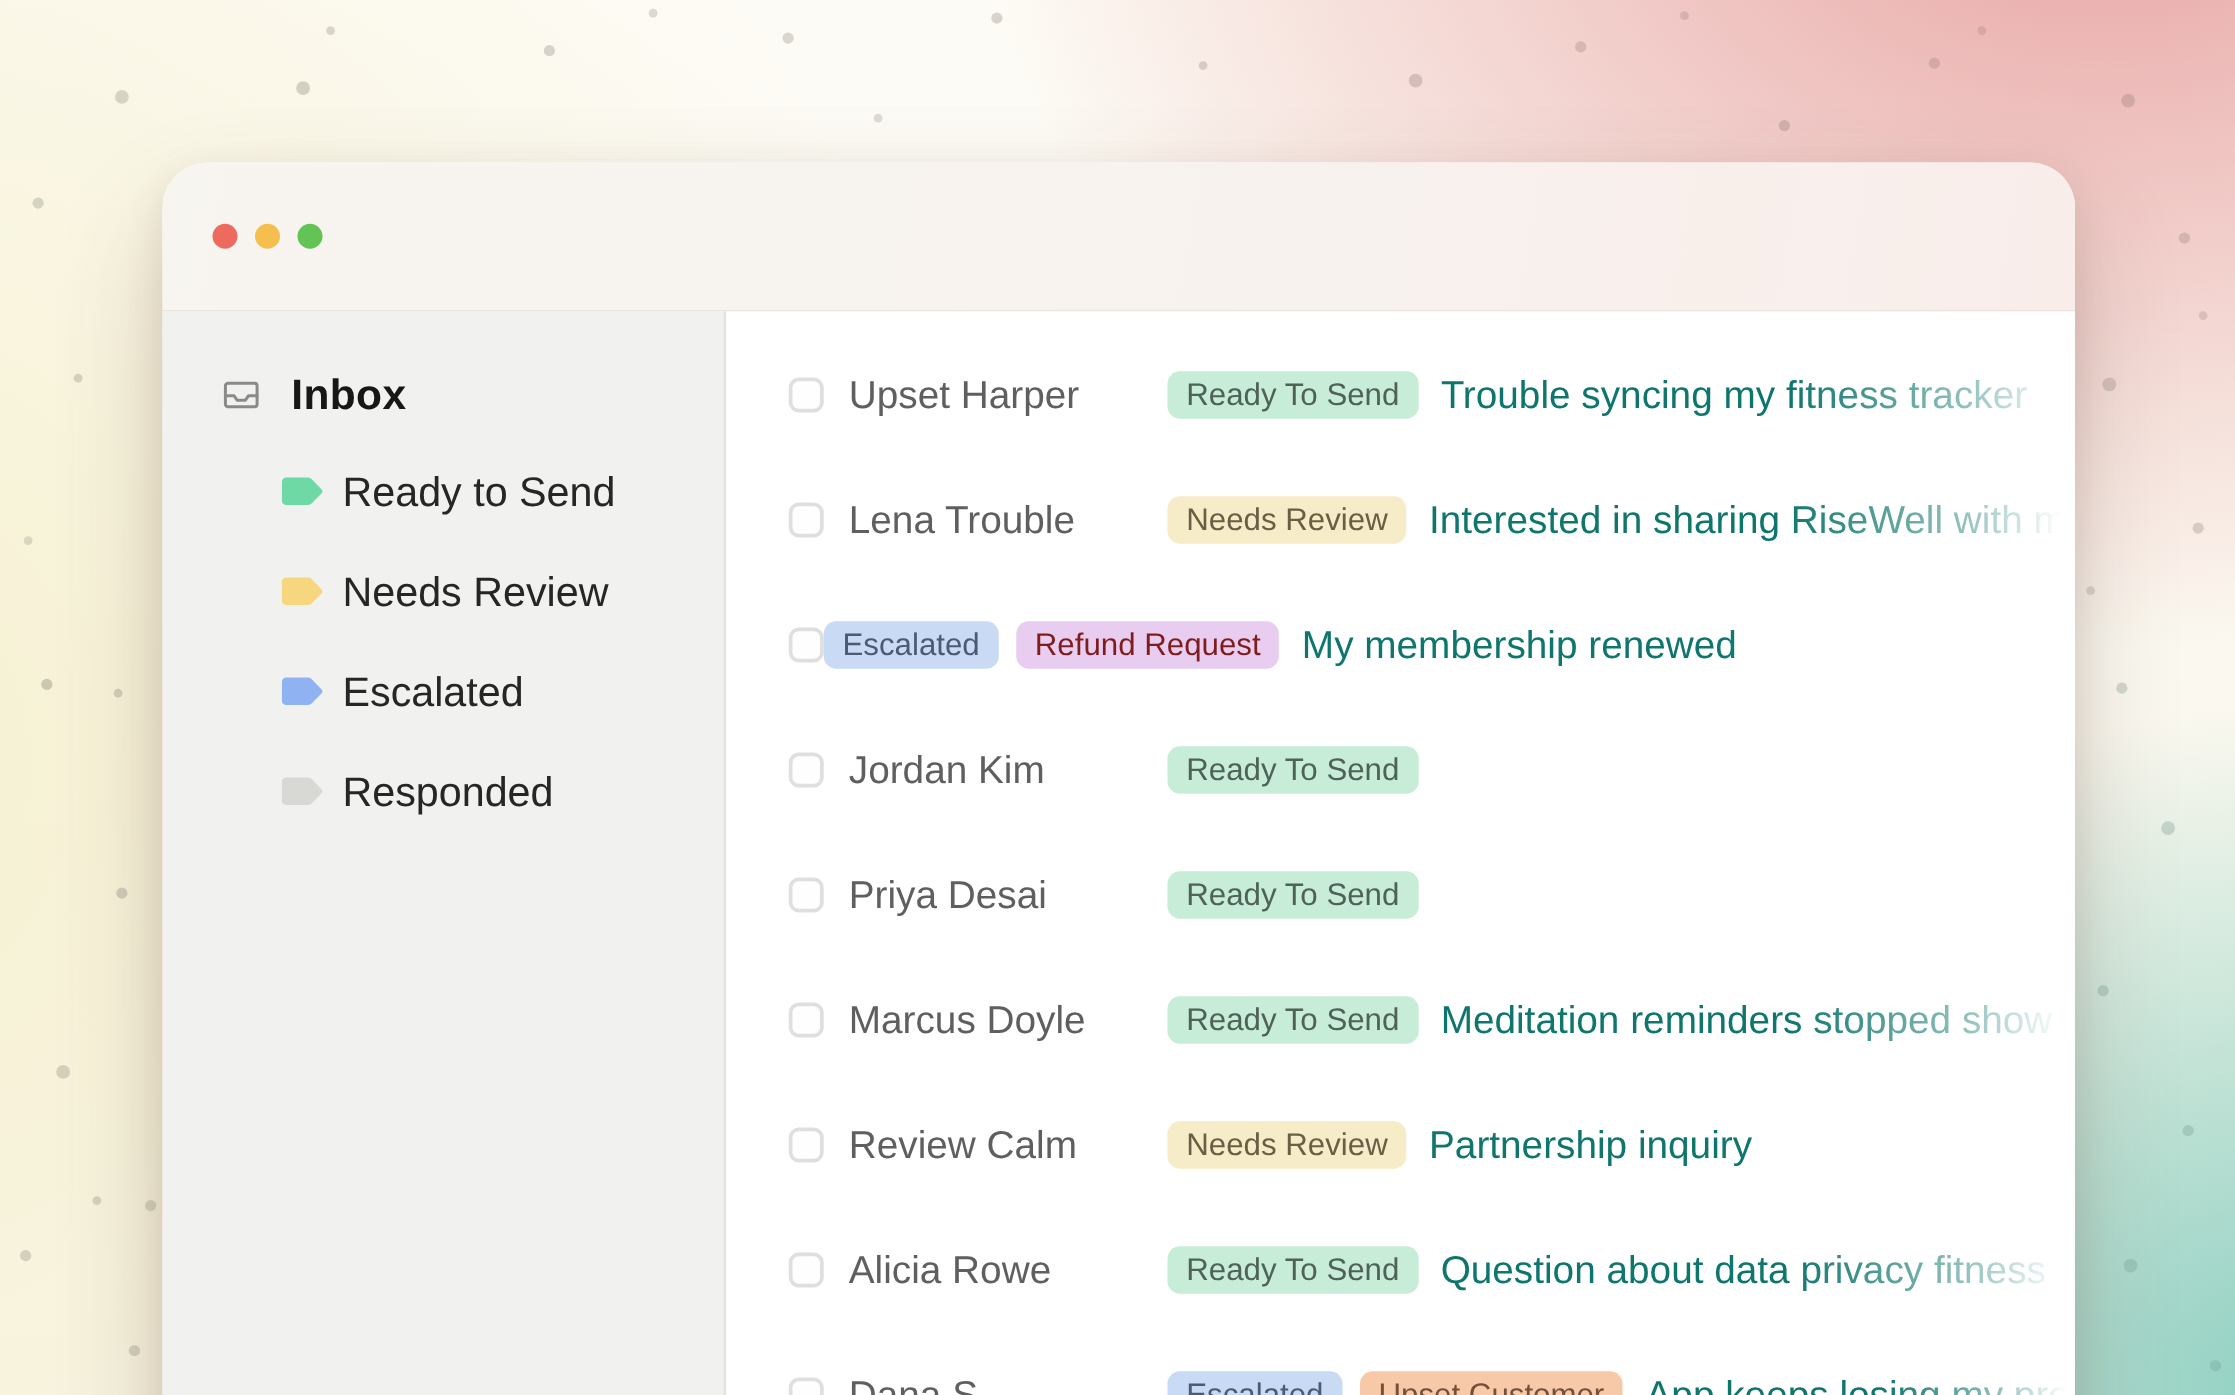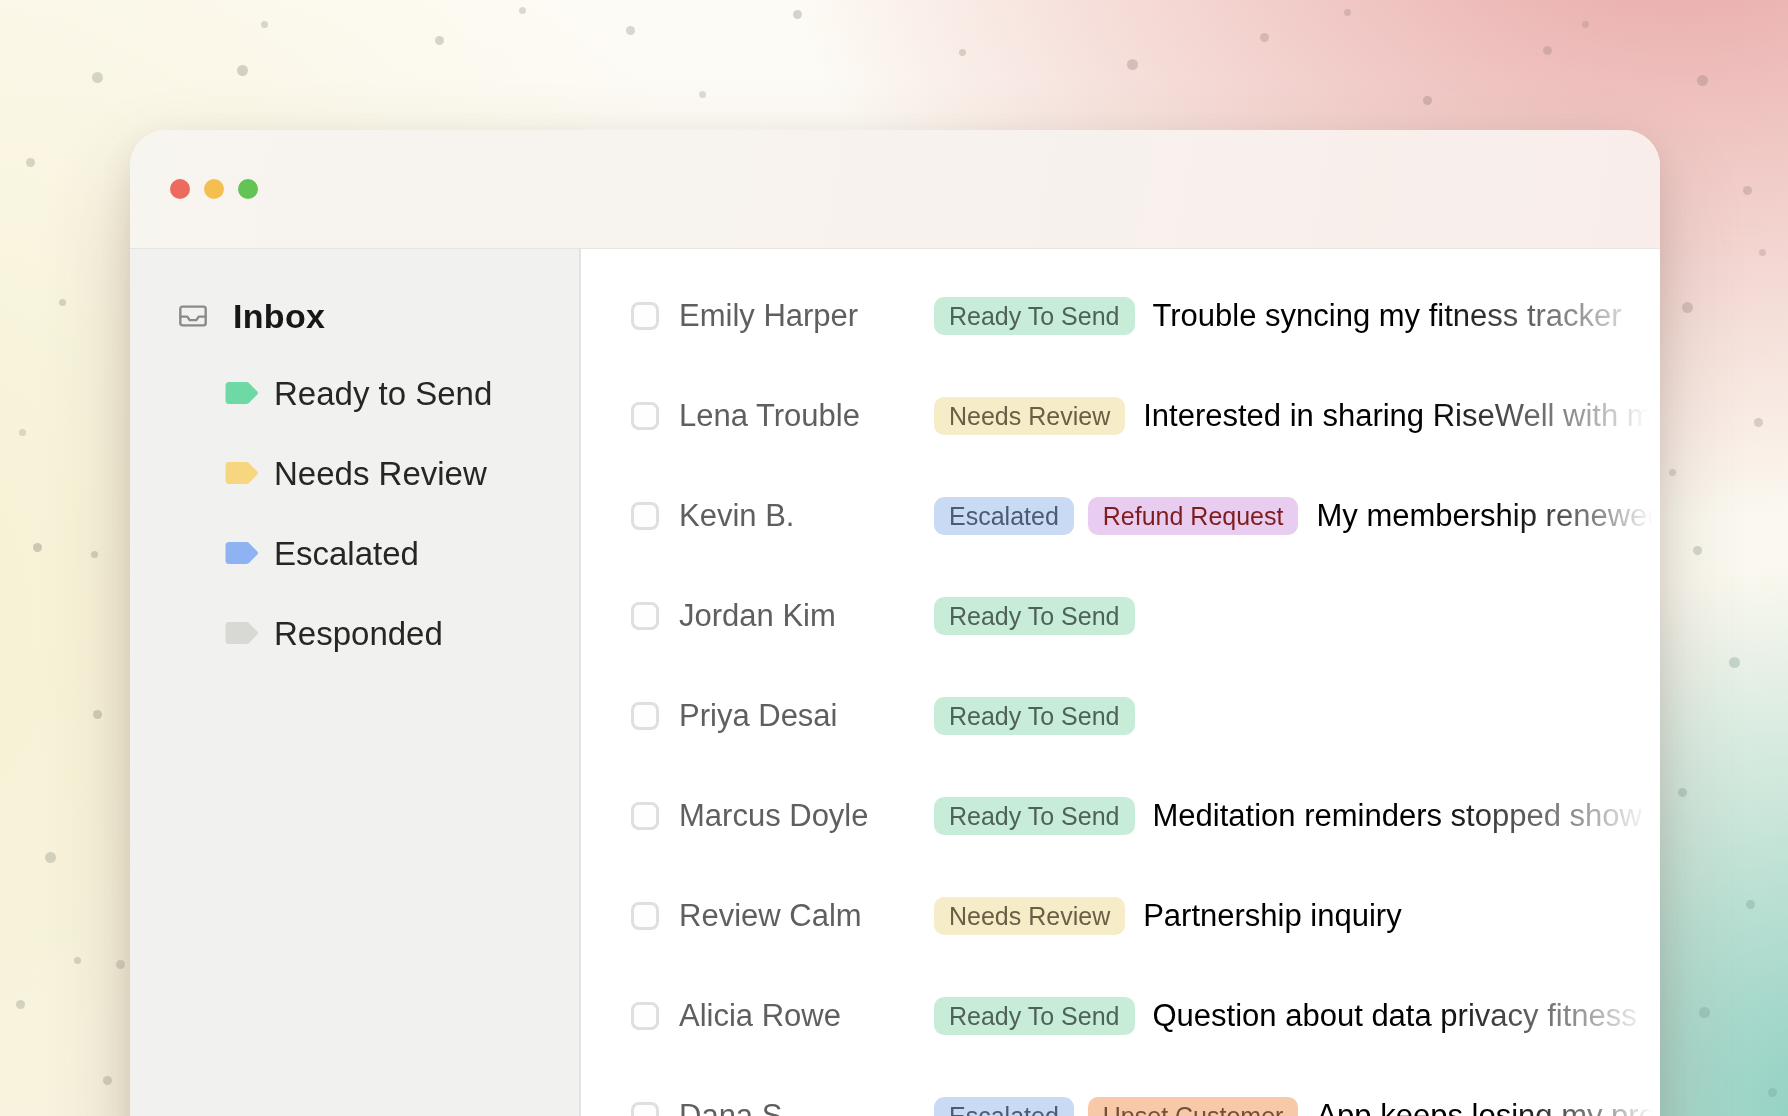--- a/index.html
+++ b/index.html
@@ -194,21 +194,21 @@
     font-size: 25px;
     display: flex;
     align-items: center;
     white-space: nowrap;
   }
   .subject {
     flex: 1;
     min-width: 0;
     margin-left: 18px;
     font-size: 31px;
-    color: #000000;
+    color: #0f766e;
     white-space: nowrap;
     overflow: hidden;
     -webkit-mask-image: linear-gradient(to right, #000 55%, rgba(0,0,0,0.45) 83%, transparent 98%);
     mask-image: linear-gradient(to right, #000 55%, rgba(0,0,0,0.45) 83%, transparent 98%);
   }
 </style>
 </head>
 <body>
 
 <div class="desktop">
@@ -259,39 +259,38 @@
       <path d="M4 1 h17.5 a4 4 0 0 1 3 1.4 l8 8.3 a2 2 0 0 1 0 2.6 l-8 8.3 a4 4 0 0 1 -3 1.4 H4 a3.5 3.5 0 0 1 -3.5 -3.5 v-15 A3.5 3.5 0 0 1 4 1 z" fill="#d8d8d5"></path>
     </svg>
     <span class="label">Responded</span>
   </div>
 </div>
       </div>
 
       <div class="email-list">
   <div class="email-row">
     <div class="checkbox"></div>
-    <div class="sender">Emily Harper</div>
+    <div class="sender">Upset Harper</div>
     <div class="badges">
               <div class="badge" style="background: rgb(199, 236, 216); color: rgb(79, 98, 87);">Ready To Send</div>
             </div>
     <div class="subject">Trouble syncing my fitness tracker</div>
   </div>
 
   <div class="email-row">
     <div class="checkbox"></div>
     <div class="sender">Lena Trouble</div>
     <div class="badges">
               <div class="badge" style="background: rgb(246, 236, 200); color: rgb(106, 95, 69);">Needs Review</div>
             </div>
     <div class="subject">Interested in sharing RiseWell with m</div>
   </div>
 
   <div class="email-row">
     <div class="checkbox"></div>
-    <div class="sender">Kevin B.</div>
     <div class="badges">
               <div class="badge" style="background: rgb(200, 218, 244); color: rgb(76, 90, 116);">Escalated</div>
               <div class="badge" style="background: rgb(232, 205, 241); color: #7f1d1d;">Refund Request</div>
             </div>
     <div class="subject">My membership renewed</div>
   </div>
 
   <div class="email-row">
     <div class="checkbox"></div>
     <div class="sender">Jordan Kim</div>

